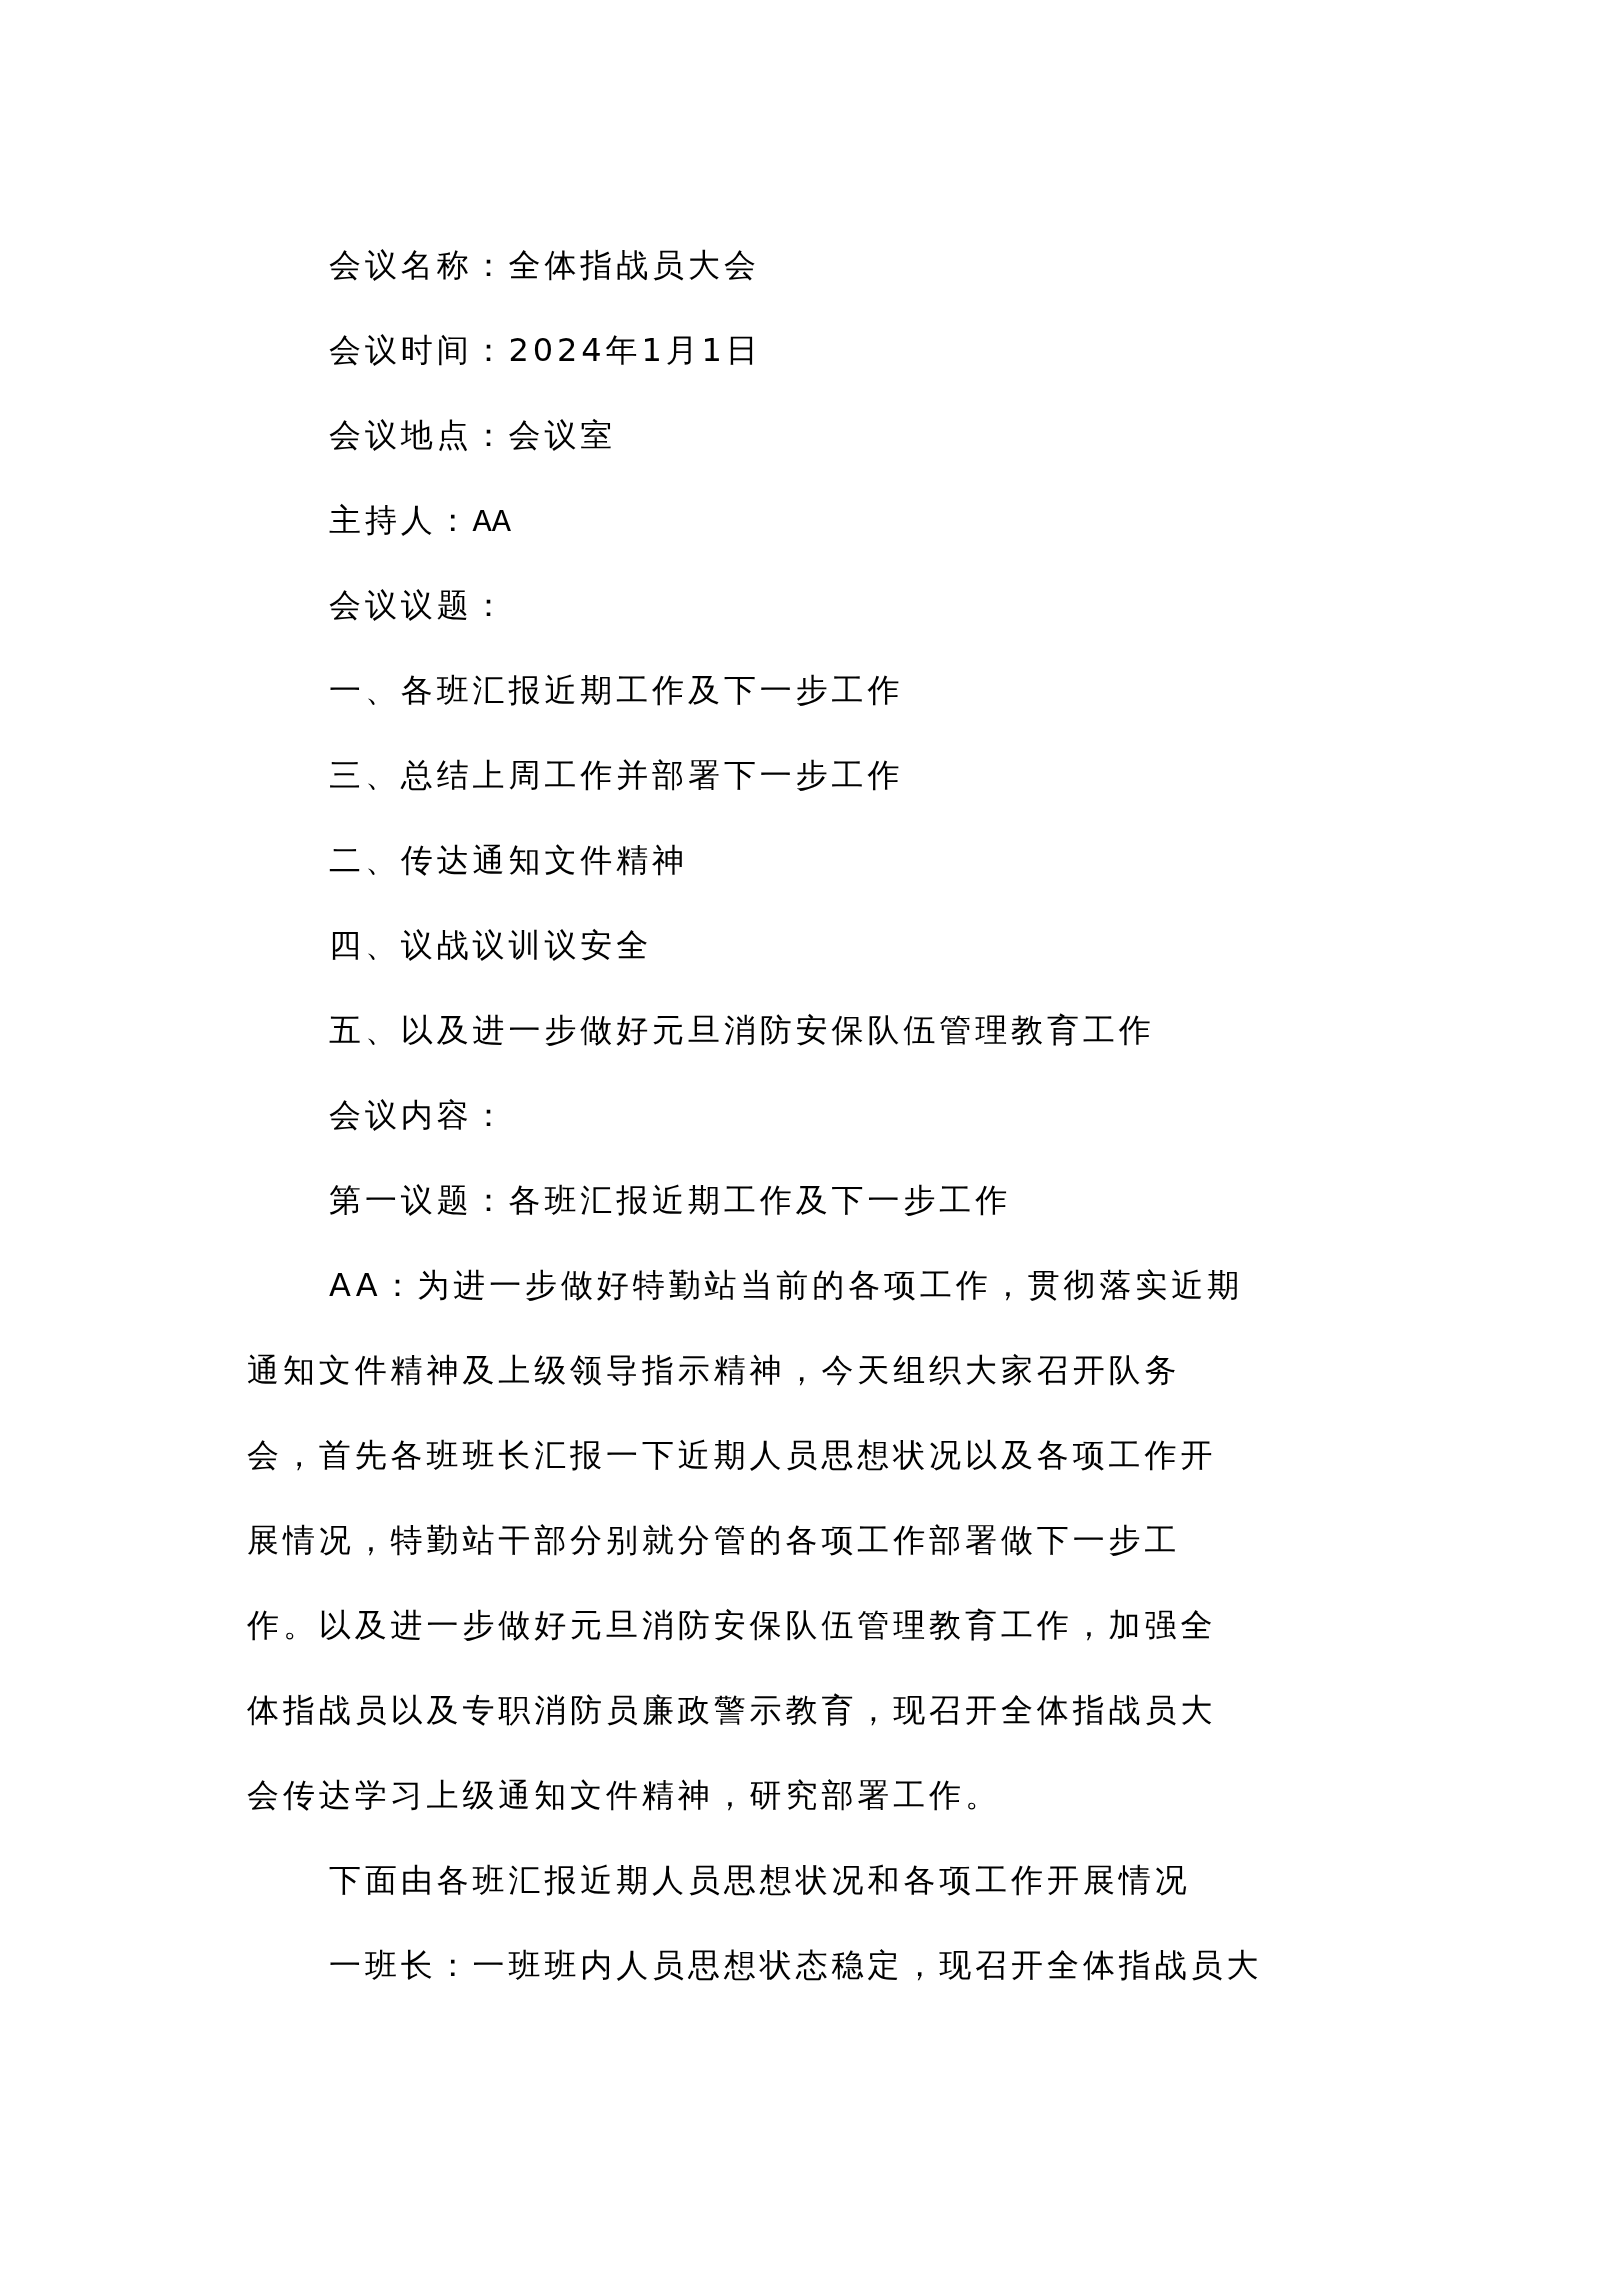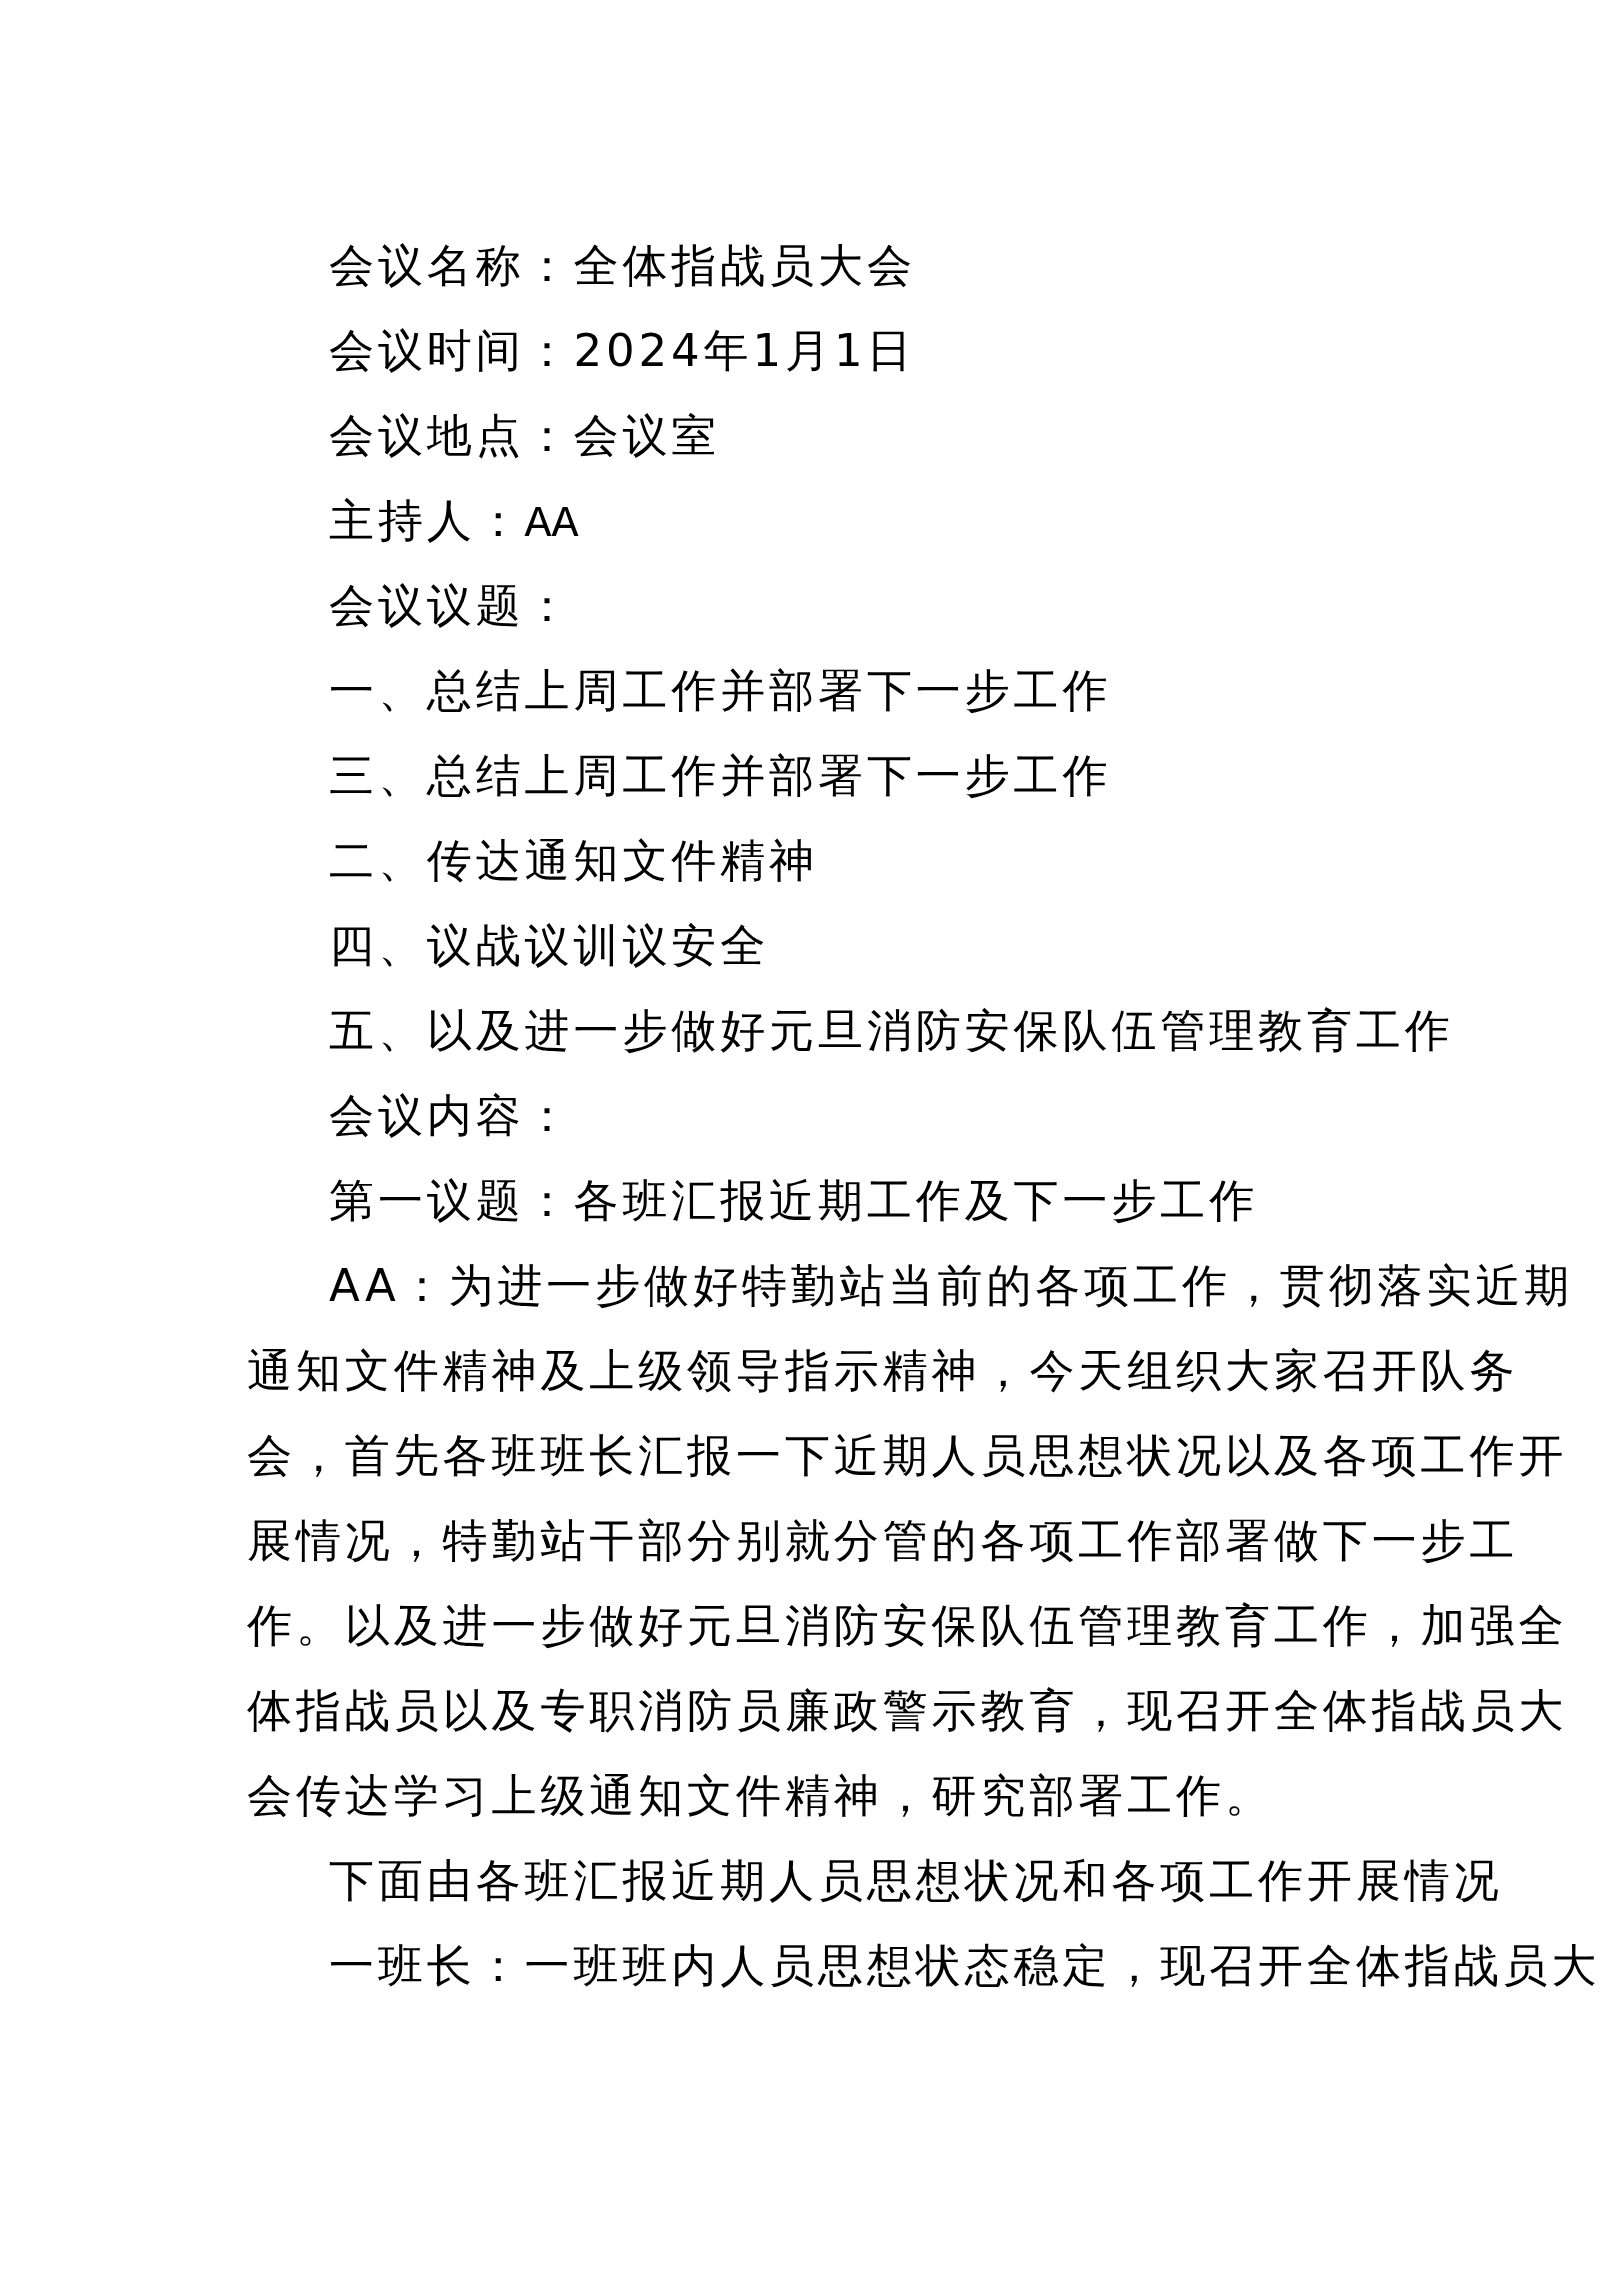--- a/index.html
+++ b/index.html
@@ -1,20 +1,20 @@
 <!DOCTYPE html>
 <html><head>
 <meta charset="utf-8">
 <style>
   html, body { margin: 0; padding: 0; background: #ffffff; }
   body { width: 1621px; height: 2293px; position: relative; overflow: hidden;
          font-family: "DejaVu Sans", "Liberation Sans", sans-serif; color: #000; }
   .page { position: absolute; left: 0; top: 0; width: 1621px; height: 2293px; background: #fff; }
   .content { position: absolute; left: 247px; top: 223px; width: 1129px; }
-  .line { font-size: 45px; line-height: 85px; height: 85px; white-space: nowrap; letter-spacing: 3.9px; }
+  .line { font-size: 32px; line-height: 85px; height: 85px; white-space: nowrap; letter-spacing: 3.9px; }
   .indent { padding-left: 82px; }
   .latin { font-family: Liberation Mono, monospace; font-weight: 300; letter-spacing: 0; }
 </style>
 </head>
 <body>
 
 <div class="page">
   <div class="content">
 
     <div class="line indent">
@@ -24,21 +24,21 @@
       <span>会议时间：</span><span>2024年1月1日</span>
     </div>
     <div class="line indent">
       <span>会议地点：</span><span>会议室</span>
     </div>
     <div class="line indent">
       <span>主持人：</span><span class="latin">AA</span>
     </div>
 
     <div class="line indent">会议议题：</div>
-    <div class="line indent">一、总结上周工作并部署下一步工作</div>
+    <div class="line indent">一、各班汇报近期工作及下一步工作</div>
     <div class="line indent">三、总结上周工作并部署下一步工作</div>
     <div class="line indent">二、传达通知文件精神</div>
     <div class="line indent">四、议战议训议安全</div>
     <div class="line indent">五、以及进一步做好元旦消防安保队伍管理教育工作</div>
 
     <div class="line indent">会议内容：</div>
     <div class="line indent">第一议题：各班汇报近期工作及下一步工作</div>
 
     <div>
       <div class="line indent">AA：为进一步做好特勤站当前的各项工作，贯彻落实近期</div>

